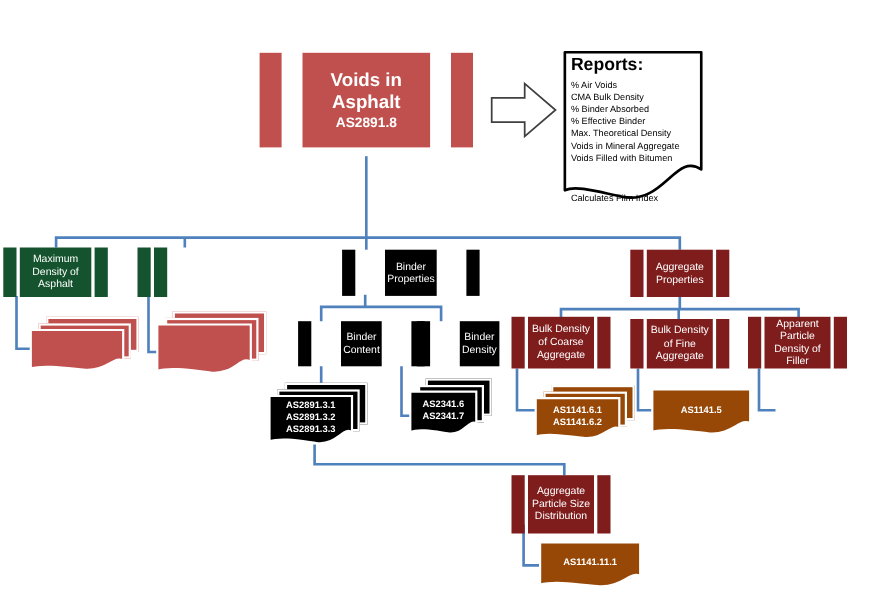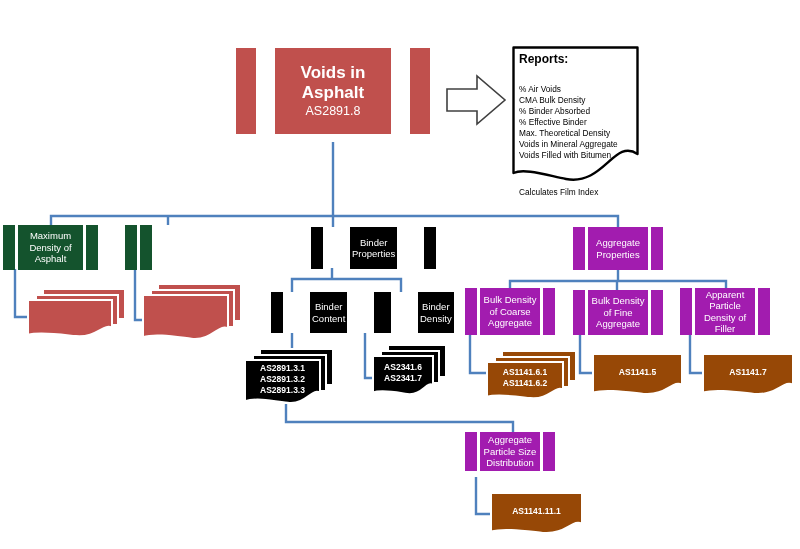--- a/index.html
+++ b/index.html
@@ -10,28 +10,28 @@
   svg.wires{position:absolute;left:0;top:0;width:800px;height:549px;z-index:0;}
   svg.wires path{fill:none;stroke:#4F81BD;stroke-width:2.4;stroke-linejoin:miter;}
 
   
   .node{position:absolute;display:flex;gap:3px;z-index:2;}
   .node .bar{width:12px;flex:0 0 12px;}
   .node .main{flex:1;display:flex;align-items:center;justify-content:center;
     text-align:center;color:#fff;font-size:9.5px;line-height:11.5px;padding:1px 2px;}
   .red  .bar,.red  .main{background:#14532d;}
   .blk  .bar,.blk  .main{background:#000000;margin-left:24px;}
-  .brn  .bar,.brn  .main{background:#a21caf;}
+  .brn  .bar,.brn  .main{background:#7f1d1d;}
 
   .rootnode{position:absolute;left:236px;top:48px;width:194px;height:86px;display:flex;gap:19px;z-index:2;}
   .rootnode .bar{width:20px;flex:0 0 20px;background:#C0504D;}
   .rootnode .main{flex:1;background:#C0504D;display:flex;flex-direction:column;
     align-items:center;justify-content:center;color:#fff;text-align:center;}
   .root-title{font-size:17px;font-weight:bold;line-height:20px;}
-  .root-sub{font-size:12.5px;font-weight:normal;line-height:16px;}
+  .root-sub{font-size:12.5px;font-weight:bold;line-height:16px;}
 
   
   .doc{position:absolute;z-index:2;}
   .doc .sheet{position:absolute;height:84%;width:100%;box-sizing:border-box;border:2px solid #fff;}
   .doc .s1{left:7px;top:-6px;z-index:1;}
   .doc .s2{left:14px;top:-12px;z-index:0;}
   .red.doc .sheet{background:#C0504D;}
   .blk.doc .sheet{background:#000000;}
   .brn.doc .sheet{background:#974806;}
   .doc svg.front{position:absolute;left:0;top:0;width:100%;height:100%;overflow:visible;z-index:2;}
@@ -40,22 +40,22 @@
   .brn.doc .front path{fill:#974806;}
   .doc .front path{stroke:#ffffff;stroke-width:2;vector-effect:non-scaling-stroke;}
   .doc-label{position:absolute;left:0;right:0;top:0;bottom:6px;z-index:3;display:flex;
     align-items:center;justify-content:center;text-align:center;color:#fff;
     font-weight:bold;font-size:8.5px;line-height:11px;white-space:pre-line;}
 
   
   .reports{position:absolute;left:512px;top:46px;width:127px;height:140px;z-index:2;}
   .reports svg{position:absolute;left:0;top:0;width:100%;height:100%;overflow:visible;}
   .reports-text{position:absolute;left:7px;top:7px;right:4px;color:#000;}
-  .reports-heading{font-size:12px;font-weight:bold;line-height:13px;}
-  .reports-list{font-size:8.3px;line-height:11px;white-space:pre-line;margin-top:18px;}
+  .reports-heading{font-size:16px;font-weight:bold;line-height:13px;}
+  .reports-list{font-size:8.3px;line-height:11px;white-space:pre-line;margin-top:6px;}
   .reports-footer{font-size:8.3px;line-height:11px;margin-top:26px;}
 
   .arrow{position:absolute;left:445px;top:74px;width:62px;height:52px;z-index:2;}
 </style>
 </head>
 <body>
 
 <div class="canvas">
 
   <svg class="wires" aria-hidden="true">
@@ -151,21 +151,21 @@
     <div class="main">Apparent Particle Density of Filler</div>
     <div class="bar"></div>
   </div>
 
   <div class="node brn" style="left:573px;top:290px;width:90px;height:45px">
     <div class="bar"></div>
     <div class="main">Bulk Density of Fine Aggregate</div>
     <div class="bar"></div>
   </div>
 
-  <div class="node brn" style="left:465px;top:432px;width:90px;height:39px">
+  <div class="node brn" style="left:465px;top:432px;width:90px;height:53px">
     <div class="bar"></div>
     <div class="main">Aggregate Particle Size Distribution</div>
     <div class="bar"></div>
   </div>
 
   <div class="doc red" style="left:28px;top:300px;width:84px;height:38px">
     <div class="sheet s2"></div>
     <div class="sheet s1"></div>
     <svg class="front" viewBox="0 0 100 60" preserveAspectRatio="none" aria-hidden="true">
       <path d="M0,0 H100 V44 C90,36 82,60 57,57 C38,54.5 14,50 0,55 Z"></path>
@@ -211,26 +211,20 @@
 AS1141.6.2</div>
   </div>
 
   <div class="doc brn" style="left:593px;top:354px;width:89px;height:42px">
     <svg class="front" viewBox="0 0 100 60" preserveAspectRatio="none" aria-hidden="true">
       <path d="M0,0 H100 V44 C90,36 82,60 57,57 C38,54.5 14,50 0,55 Z"></path>
     </svg>
     <div class="doc-label">AS1141.5</div>
   </div>
 
-  <div class="doc brn" style="left:703px;top:354px;width:90px;height:42px">
-    <svg class="front" viewBox="0 0 100 60" preserveAspectRatio="none" aria-hidden="true">
-      <path d="M0,0 H100 V44 C90,36 82,60 57,57 C38,54.5 14,50 0,55 Z"></path>
-    </svg>
-    <div class="doc-label">AS1141.7</div>
-  </div>
 
   <div class="doc brn" style="left:491px;top:493px;width:91px;height:42px">
     <svg class="front" viewBox="0 0 100 60" preserveAspectRatio="none" aria-hidden="true">
       <path d="M0,0 H100 V44 C90,36 82,60 57,57 C38,54.5 14,50 0,55 Z"></path>
     </svg>
     <div class="doc-label">AS1141.11.1</div>
   </div>
 
 </div>
 

